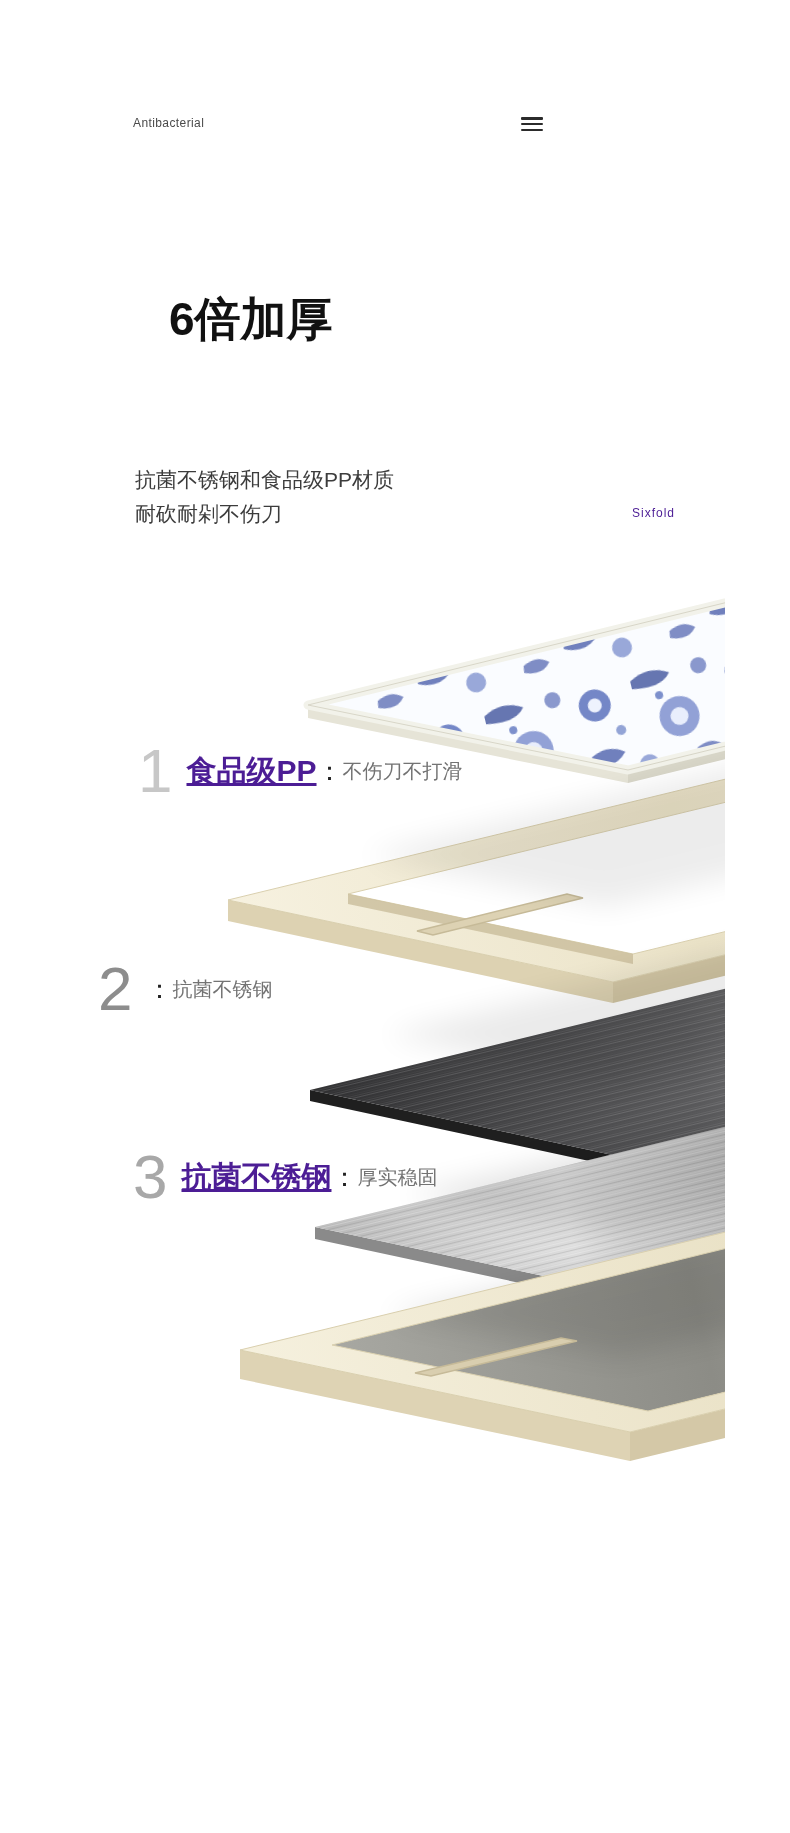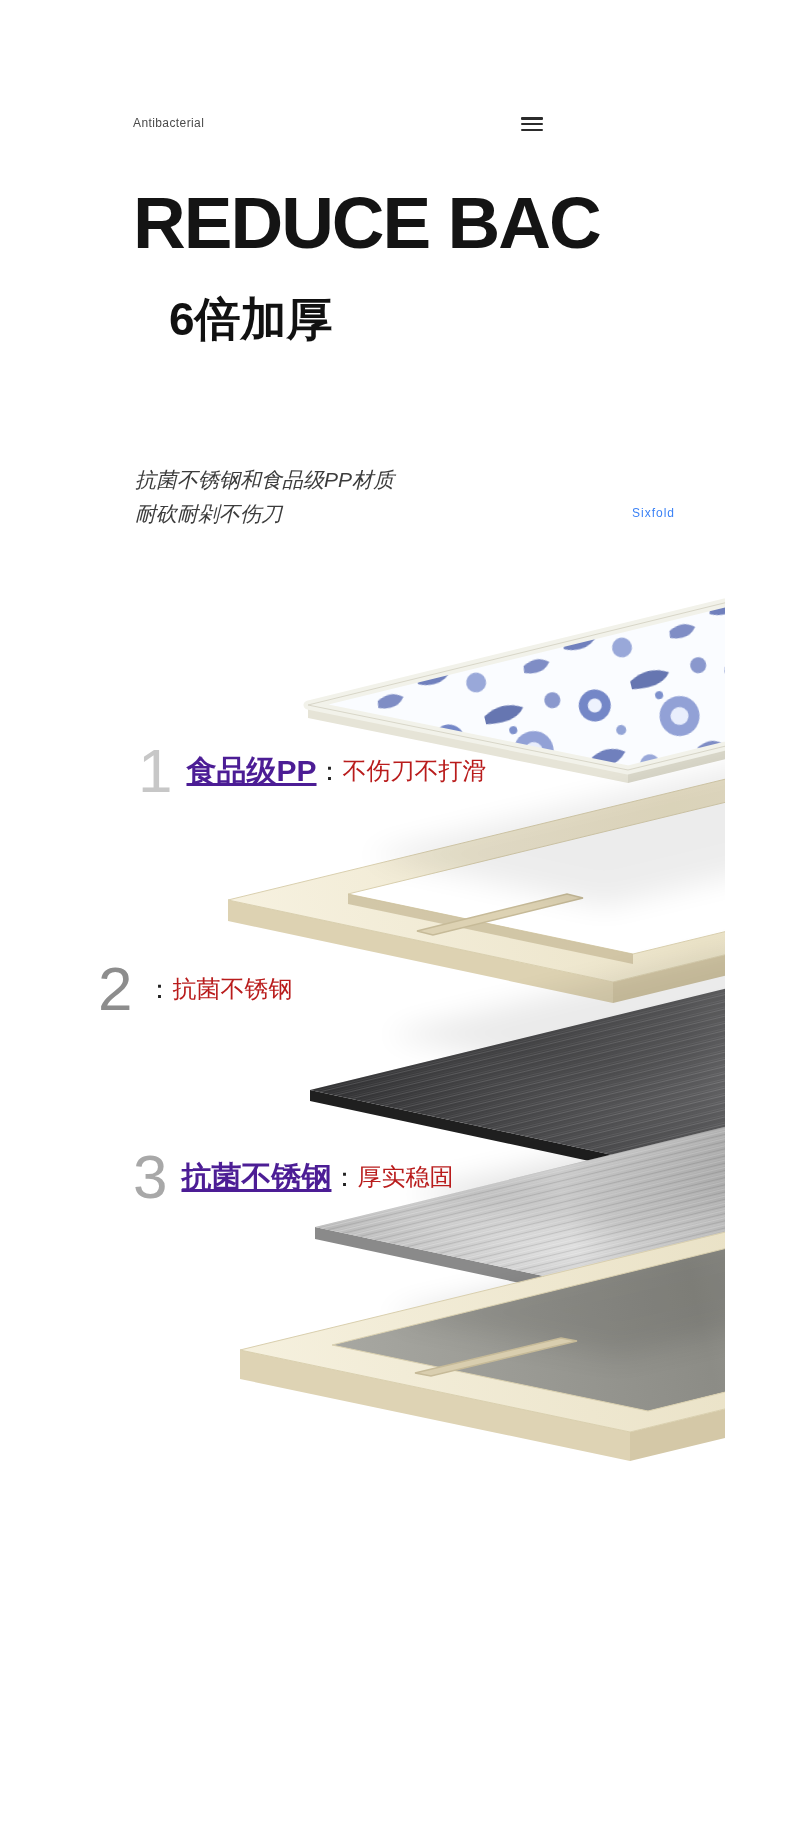--- a/index.html
+++ b/index.html
@@ -9,49 +9,48 @@
   
   .brand { position:absolute; left:68px; top:116px; font-size:12px; color:#4a4a4a; letter-spacing:0.4px; }
   .menu { position:absolute; right:182px; top:117px; width:22px; height:14px; display:flex; flex-direction:column; justify-content:space-between; cursor:pointer; }
   .menu span { display:block; height:2.5px; background:#2b2b2b; border-radius:1px; }
   .menu span:nth-child(2){ width:100%; }
 
   
   .title-en { position:absolute; left:68px; top:186px; font-size:73px; line-height:1; font-weight:900; letter-spacing:-2px; color:#141414; white-space:nowrap; }
   .title-cn-bold { position:absolute; left:72px; top:294px; font-size:46px; line-height:1.1; font-weight:800; color:#111111;margin-left:32px; }
   .title-cn-sub { position:absolute; left:70px; top:356px; font-size:44px; line-height:1.1; font-weight:400; color:#1c1c1c; letter-spacing:1px; }
-  .desc { position:absolute; left:70px; top:463px; font-size:21px; line-height:34px; color:#3c3c3c;font-style:italic; }
-  .watermark { position:absolute; left:567px; top:506px; font-size:12px; color:#3b82f6; letter-spacing:1px; }
+  .desc { position:absolute; left:70px; top:463px; font-size:21px; line-height:34px; color:#3c3c3c; }
+  .watermark { position:absolute; left:567px; top:506px; font-size:12px; color:#4c1d95; letter-spacing:1px; }
 
   
   .callout { position:absolute; display:flex; align-items:center; white-space:nowrap; }
   .callout .num { font-size:62px; line-height:1; font-weight:400; margin-right:14px; }
   .callout .lbl { font-size:30px; font-weight:700; color:#4c1d95;text-decoration:underline; }
   .callout .sep { font-size:26px; color:#222222; }
-  .callout .dsc { font-size:24px; color:#b91c1c; }
+  .callout .dsc { font-size:20px; color:#737373; }
   .callout-1 { left:73px; top:740px; }
   .callout-2 { left:33px; top:958px; }
   .callout-3 { left:68px; top:1146px; }
 
   .exploded { position:absolute; left:0; top:555px; }
 </style>
 </head>
 <body>
 
 <div class="page">
 
   <span class="brand">Antibacterial</span>
 
   <div class="menu">
     <span></span>
     <span></span>
     <span></span>
   </div>
 
-  <h1 class="title-en">REDUCE BAC</h1>
   <h2 class="title-cn-bold">6倍加厚</h2>
 
   <p class="desc">
     <span>抗菌不锈钢和食品级PP材质</span><br>
     <span>耐砍耐剁不伤刀</span>
   </p>
 
   <span class="watermark">Sixfold</span>
 
   <svg class="exploded" width="790" height="960" viewBox="0 0 790 960" xmlns="http://www.w3.org/2000/svg">

